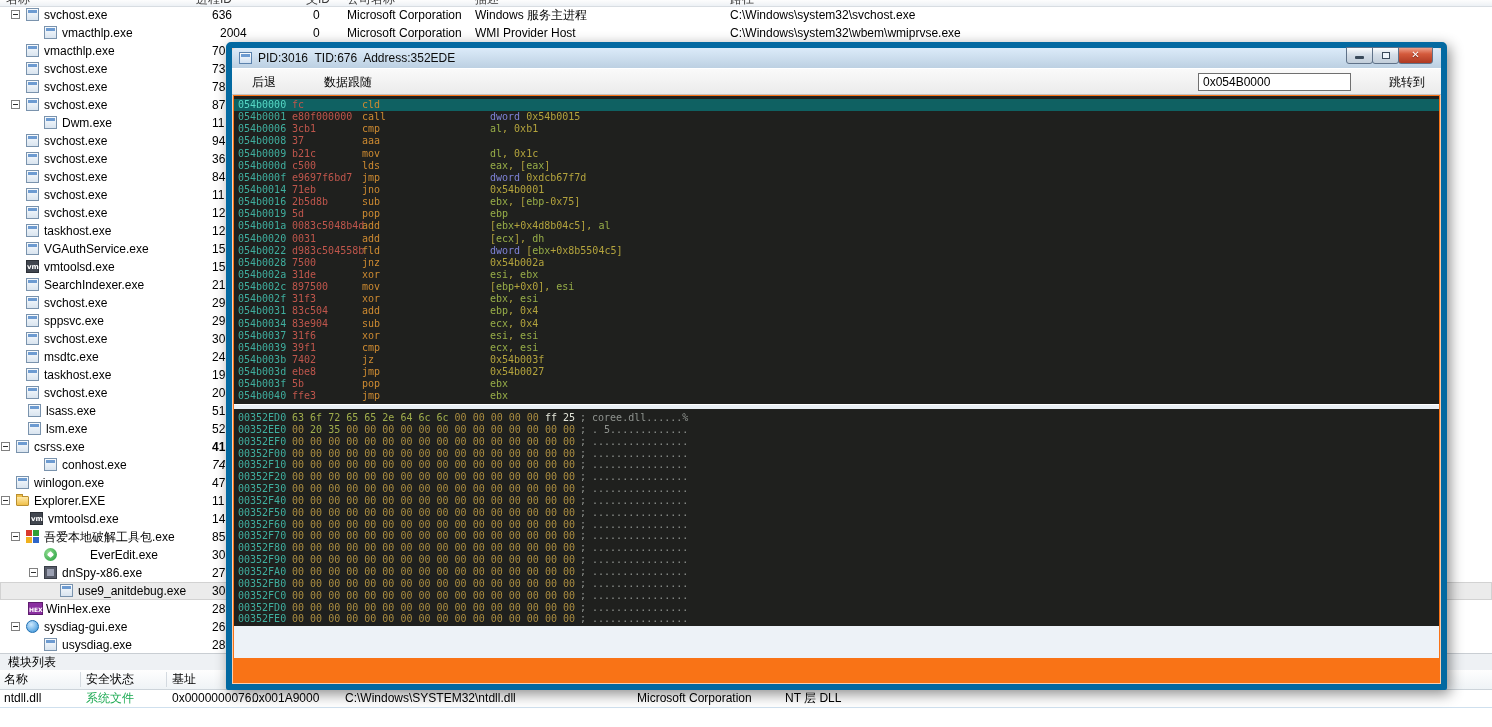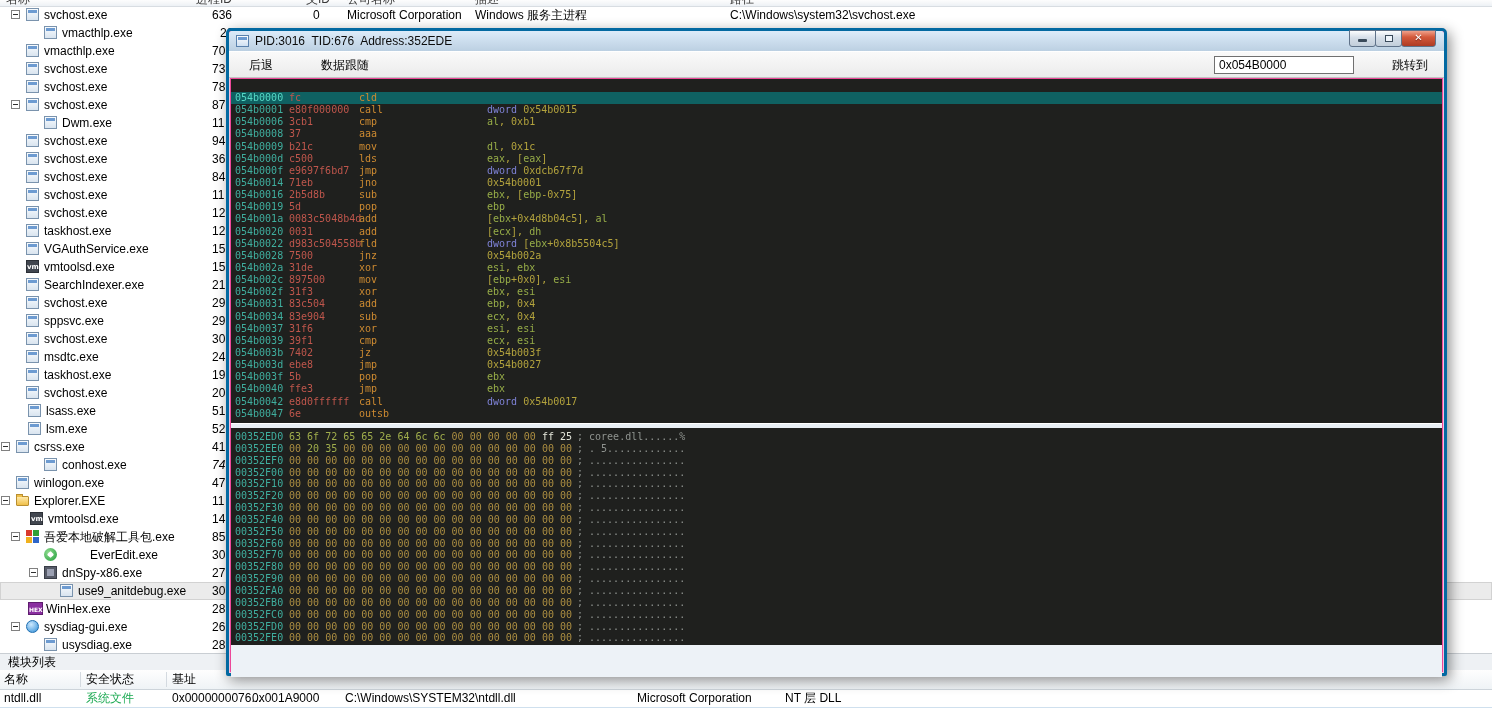--- a/index.html
+++ b/index.html
@@ -40,39 +40,39 @@
   .mheader{position:absolute;left:0;right:0;top:670px;height:19px;background:linear-gradient(#fefefe,#eff3f6);border-bottom:1px solid #cdd4da;line-height:19px;}
   .mhcell{position:absolute;top:0;color:#000;}
   .mhsep{position:absolute;top:2px;bottom:2px;width:1px;background:#d4dae0;}
   #mrows{position:absolute;left:0;right:0;top:689px;}
   .mrow{position:relative;height:18px;line-height:18px;white-space:nowrap;border-bottom:1px solid #cfe0ee;color:#000;}
   .mrow.sel{background:#f3f6f9;}
   .st-unknown{color:#e8413c;}
   .st-system{color:#1daa53;}
 
   
-  #dbg{position:absolute;left:226px;top:28px;width:1221px;height:648px;background:#ec4899;border:3px solid #0369a1;border-radius:5px 5px 2px 2px;box-shadow:3px 4px 14px rgba(0,0,0,.45),inset 0 0 0 1px rgba(255,255,255,.65);box-sizing:border-box;}
+  #dbg{position:absolute;left:226px;top:42px;width:1221px;height:648px;background:#f97316;border:6px solid #0369a1;border-radius:5px 5px 2px 2px;box-shadow:3px 4px 14px rgba(0,0,0,.45),inset 0 0 0 1px rgba(255,255,255,.65);box-sizing:border-box;}
   .tbar{position:relative;height:20px;background:linear-gradient(#dcebf9,#bcd0e2);border-radius:4px 4px 0 0;display:flex;align-items:center;padding-left:7px;}
   .ticon{width:13px;height:12px;background:linear-gradient(#fdfdfd,#cfe0f2);border:1px solid #5b82ad;box-sizing:border-box;margin-right:6px;position:relative;}
   .ticon::after{content:"";position:absolute;left:1px;right:1px;top:1px;height:3px;background:#6d9bd1;}
   .ttl{color:#0c0c0c;white-space:pre;}
   .wbtns{position:absolute;top:-1px;right:8px;display:flex;}
   .wb{width:27px;height:17px;border:1px solid #5f7289;background:linear-gradient(#fcfdfe,#d5dee8 45%,#c2ceda);border-radius:0 0 3px 3px;margin-left:-1px;position:relative;box-sizing:border-box;}
   .wb.min::after{content:"";position:absolute;left:8px;right:8px;bottom:4px;height:3px;background:#3a4a5a;border-radius:1px;}
   .wb.rest::after{content:"";position:absolute;left:9px;top:4px;width:8px;height:7px;border:1px solid #3a4a5a;background:#eef4fa;box-sizing:border-box;}
   .wb.close{width:35px;background:linear-gradient(#efa18b,#d45a3c 40%,#ae3a23);}
   .wb.close::after{content:"\2715";position:absolute;left:0;right:0;top:1px;text-align:center;color:#fff;font:bold 10px "DejaVu Sans",sans-serif;text-shadow:0 1px 1px #6f1d10;}
   .toolbar{position:relative;height:27px;background:linear-gradient(#fafafa,#ebebeb);border-top:1px solid #fff;border-bottom:1px solid #c2c2c2;box-sizing:border-box;}
   .tbtn{position:absolute;top:0;height:26px;line-height:26px;color:#000;}
   .tbtn.back{left:20px;}
   .tbtn.follow{left:92px;}
-  .addr{position:absolute;right:90px;top:4px;width:140px;height:18px;border:1px solid #707070;font:12px "Liberation Sans","DejaVu Sans",sans-serif;padding:0 4px;box-sizing:border-box;background:#fff;}
+  .addr{position:absolute;right:90px;top:4px;width:153px;height:18px;border:1px solid #707070;font:12px "Liberation Sans","DejaVu Sans",sans-serif;padding:0 4px;box-sizing:border-box;background:#fff;}
   .goto{position:absolute;right:16px;top:0;height:26px;line-height:26px;color:#000;}
   .darkwrap{position:absolute;left:2px;right:2px;top:48px;}
-  .disasm{height:344px;background:#1f201e;padding-top:13px;overflow:hidden;box-sizing:border-box;}
+  .disasm{height:308px;background:#1f201e;padding-top:3px;overflow:hidden;box-sizing:border-box;}
   .dline{position:relative;height:12.15px;line-height:12.15px;font:10px "DejaVu Sans Mono",monospace;white-space:pre;}
   .dline.hl{background:#0f6162;}
   .da{position:absolute;left:4px;color:#3fae9e;}
   .hl .da{color:#55d8c5;}
   .db{position:absolute;left:58px;color:#bf564c;}
   .dm{position:absolute;left:128px;color:#cd8a31;}
   .do{position:absolute;left:256px;}
   .kw{color:#7e82d6;} .num{color:#b3a33d;} .reg{color:#97ad48;} .pu{color:#b3a33d;}
   .splitter{height:5px;background:#e9eff5;border-top:1px solid #fff;box-sizing:border-box;}
   .hexv{height:217px;background:#1f201e;padding-top:3px;overflow:hidden;box-sizing:border-box;}
@@ -225,21 +225,21 @@
       </div>
       <div class="prow">
         <span class="icon app" style="left: 28px;"></span>
         <span class="pname" style="left: 46px;">lsm.exe</span>
         <span class="pc" style="left: 212px;">52</span>
       </div>
       <div class="prow">
         <span class="exp" style="left: 1px;"></span>
         <span class="icon app" style="left: 16px;"></span>
         <span class="pname" style="left: 34px;">csrss.exe</span>
-        <span class="pc" style="left: 212px;">41</span>
+        <span class="pc" style="left: 212px; font-weight: bold;">41</span>
       </div>
       <div class="prow">
         <span class="icon app" style="left: 44px;"></span>
         <span class="pname" style="left: 62px;">conhost.exe</span>
         <span class="pc" style="left: 212px; font-style: italic;">74</span>
       </div>
       <div class="prow">
         <span class="icon app" style="left: 16px;"></span>
         <span class="pname" style="left: 34px;">winlogon.exe</span>
         <span class="pc" style="left: 212px;">47</span>

